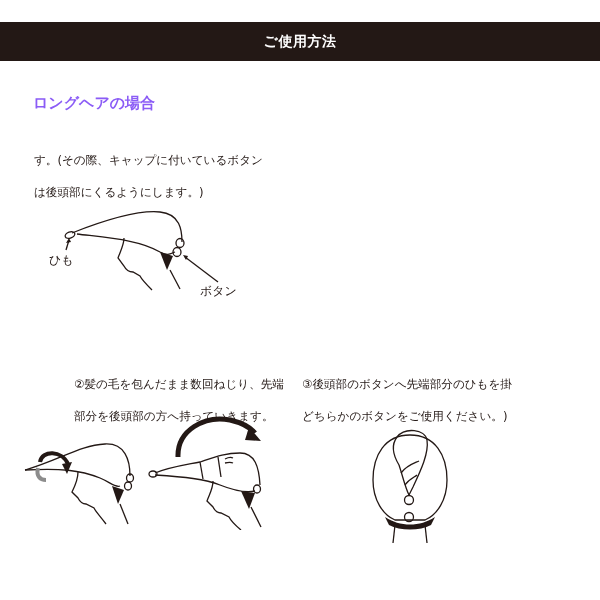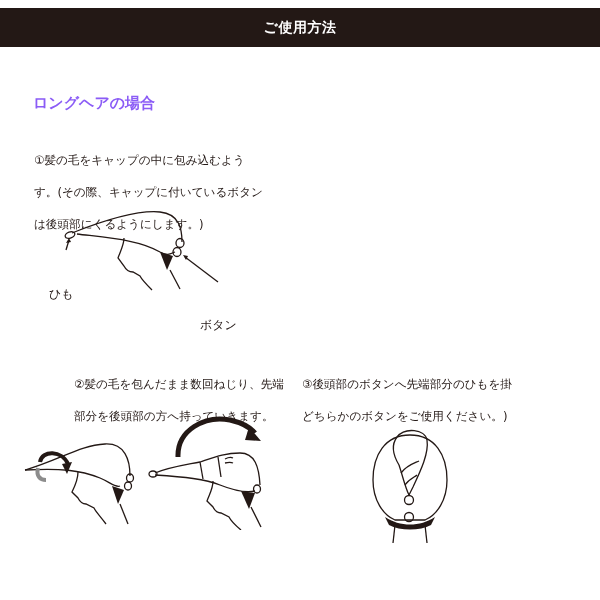--- a/index.html
+++ b/index.html
@@ -1,37 +1,36 @@
 <!DOCTYPE html>
 <html><head>
 <meta charset="utf-8">
 <style>
   html,body{margin:0;padding:0;background:#ffffff;}
   body{width:600px;height:600px;position:relative;overflow:hidden;font-family:"DejaVu Sans",sans-serif;color:#231815;}
-  .header-bar{position:absolute;left:0;top:8px;width:600px;height:39px;background:#231815;display:flex;align-items:center;justify-content:center;}
+  .header-bar{position:absolute;left:0;top:22px;width:600px;height:39px;background:#231815;display:flex;align-items:center;justify-content:center;}
   .header-title{color:#ffffff;font-size:14px;font-weight:bold;letter-spacing:0.5px;}
   .section-title{position:absolute;left:33px;top:94px;font-size:15px;font-weight:bold;color:#8b5cf6;}
   .step-text{position:absolute;font-size:11.6px;line-height:16px;color:#231815;white-space:pre-line;}
   #step1{left:34px;top:136px;width:270px;}
   #step2{left:34px;top:360px;width:260px;margin-left:40px;}
   #step3{left:302px;top:360px;width:270px;}
   .illus{position:absolute;}
-  .label{position:absolute;font-size:12px;color:#231815;margin-top:34px;}
+  .label{position:absolute;font-size:12px;color:#231815;}
 </style>
 </head>
 <body>
 
 <div class="header-bar">
   <span class="header-title">ご使用方法</span>
 </div>
 
 <div class="section-title">ロングヘアの場合</div>
 
 <div class="step-text" id="step1">
-  <div>①髪の毛をキャップの中に包み込むよう</div>
   <div>す。(その際、キャップに付いているボタン</div>
   <div>は後頭部にくるようにします。)</div>
 </div>
 
 <svg class="illus" style="left:20px;top:200px;" width="260" height="110" viewBox="0 0 260 110">
   <g fill="none" stroke="#231815" stroke-width="1.3">
 
     <path d="M52 33 C90 18 120 10 140 12 C160 14 162 30 162 42"></path>
 
     <path d="M57 34 C90 38 120 40 140 52 C148 56 150 54 155 52"></path>

